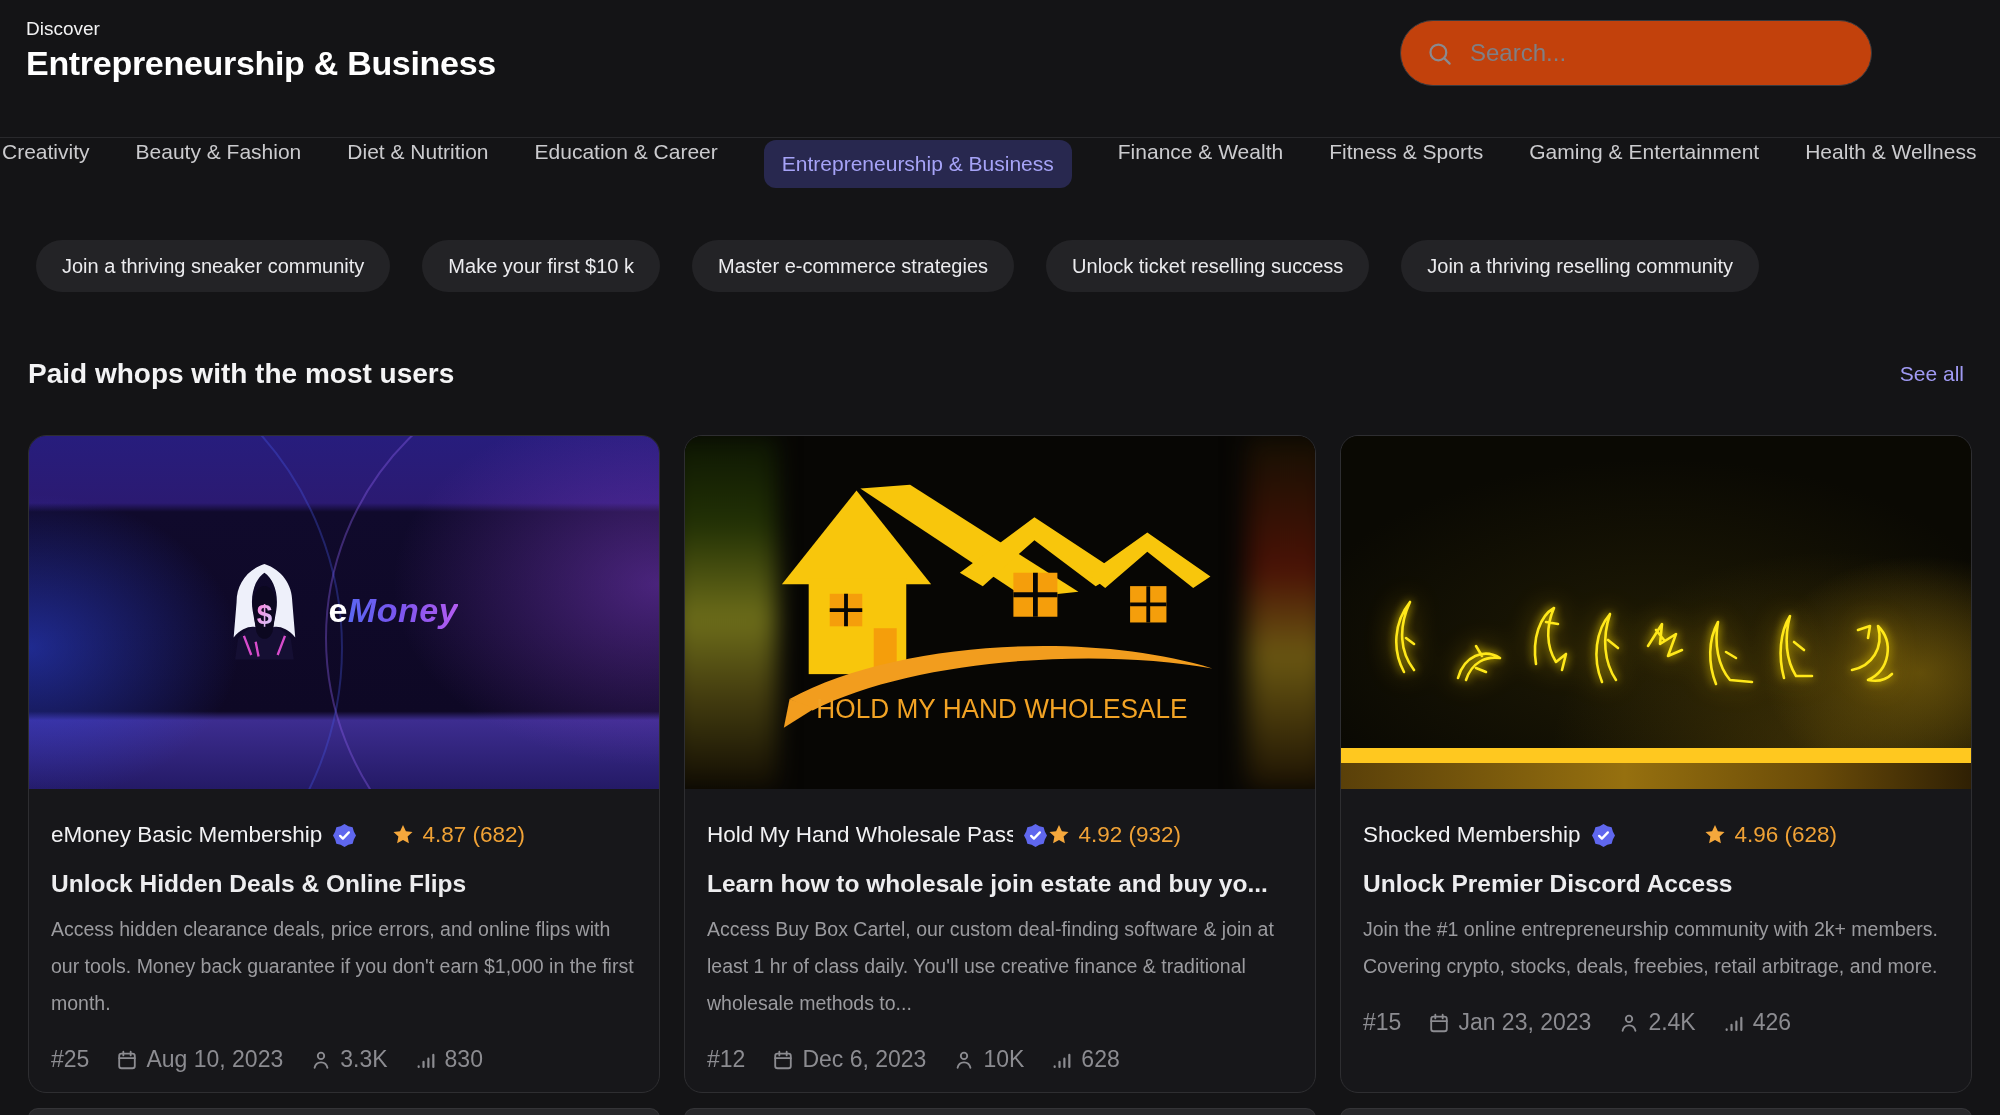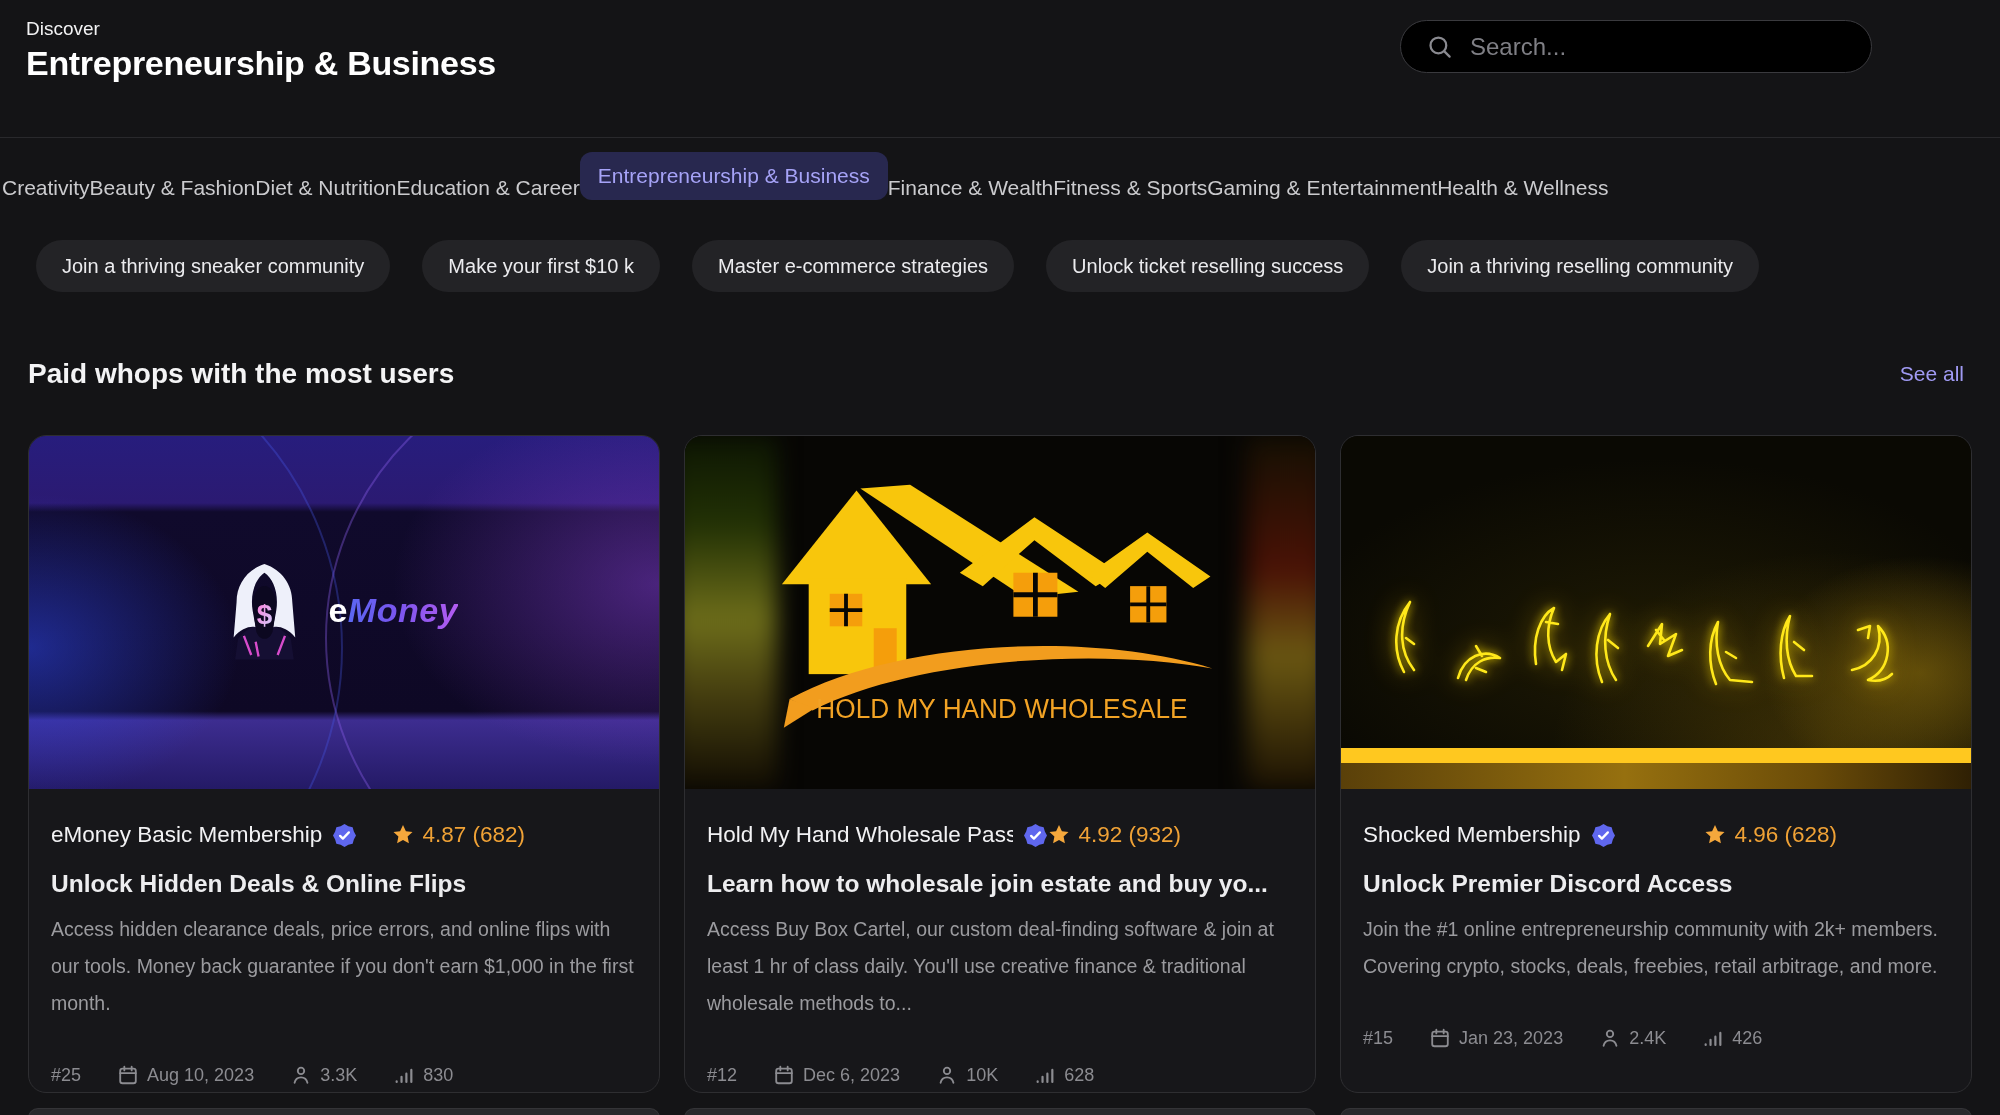--- a/index.html
+++ b/index.html
@@ -5,49 +5,49 @@
   html,body{margin:0;padding:0;}
   body{
     width:2000px;height:1115px;overflow:hidden;position:relative;
     background:#141416;color:#fff;
     font-family:"Liberation Sans",sans-serif;
     -webkit-font-smoothing:antialiased;
   }
   
   .eyebrow{position:absolute;left:26px;top:18px;font-size:19px;font-weight:500;color:#f2f2f3;}
   .page-title{position:absolute;left:26px;top:44px;font-size:34px;font-weight:700;color:#fff;letter-spacing:-.3px;}
-  .search{position:absolute;left:1400px;top:20px;width:472px;height:53px;box-sizing:border-box;
-    border:1px solid #3a3a3e;border-radius:33px;background:#000000;
+  .search{position:absolute;left:1400px;top:20px;width:472px;height:66px;box-sizing:border-box;
+    border:1px solid #3a3a3e;border-radius:33px;background:#c2410c;
     display:flex;align-items:center;gap:15px;padding:8px 25px;}
   .search input{flex:1;background:transparent;border:none;outline:none;color:#cfcfd2;font-size:24px;font-family:inherit;}
   .search input::placeholder{color:#7f7f85;}
   .header-divider{position:absolute;top:137px;left:0;width:2000px;height:1px;background:#29292c;}
   
-  .tabs{position:absolute;top:148px;left:2px;width:1998px;height:52px;display:flex;align-items:flex-end;overflow:hidden;white-space:nowrap;}
+  .tabs{position:absolute;top:140px;left:2px;width:1998px;height:52px;display:flex;align-items:flex-start;gap:46px;overflow:hidden;white-space:nowrap;}
   .tab{font-size:21px;color:#cbcbce;flex:0 0 auto;cursor:pointer;}
   .tab.active{background:#28284f;color:#a6a3f7;padding:12px 18px;border-radius:12px;}
   
   .suggestions{position:absolute;top:240px;left:36px;width:1964px;height:52px;display:flex;gap:32px;overflow:hidden;white-space:nowrap;}
   .suggestion{flex:0 0 auto;height:52px;line-height:52px;padding:0 26px;border-radius:26px;background:#232326;color:#ebebee;font-size:20px;cursor:pointer;}
   
   .section-head{position:absolute;top:358px;left:28px;width:1936px;display:flex;justify-content:space-between;align-items:center;}
   .section-title{font-size:28px;font-weight:600;color:#f4f4f5;}
   .see-all{font-size:21px;color:#a09af3;cursor:pointer;}
   
   .cards{position:absolute;top:435px;left:28px;display:flex;gap:24px;}
   .card{width:632px;height:658px;box-sizing:border-box;background:#17171a;border:1px solid #2e2e31;border-radius:18px;overflow:hidden;position:relative;cursor:pointer;}
   .banner{height:353px;position:relative;overflow:hidden;}
   .card-body{padding:33px 22px 0;}
   .name-row{display:flex;align-items:center;padding-right:112px;}
   .name{font-size:22.5px;font-weight:500;color:#f2f2f4;white-space:nowrap;overflow:hidden;}
   .badge{margin-left:11px;flex:0 0 auto;display:flex;}
   .rating{margin-left:auto;display:flex;align-items:center;gap:7px;color:#f0a236;font-size:22.5px;white-space:nowrap;}
   .headline{margin-top:22px;font-size:24.5px;font-weight:600;color:#ededef;white-space:nowrap;overflow:hidden;}
   .desc{margin-top:13px;font-size:19.5px;line-height:37px;color:#9b9b9f;}
-  .stats{margin-top:42px;display:flex;align-items:center;gap:36px;color:#8c8c91;font-size:18px;}
+  .stats{margin-top:24px;display:flex;align-items:center;gap:27px;color:#8c8c91;font-size:23px;}
   .stat{display:flex;align-items:center;gap:8px;}
   .stat svg{display:block;}
   
   .banner-emoney{
     background:
       radial-gradient(ellipse 300px 220px at 0% 60%, rgba(45,70,230,.55), transparent 70%),
       radial-gradient(ellipse 380px 260px at 100% 42%, rgba(132,62,206,.5), transparent 70%),
       linear-gradient(180deg,#271d7d 0%,#2b1a72 19%,#100a2c 21.5%,#0e0825 78%,#3d2d90 80.5%,#241a66 100%);
   }
   .swirl{position:absolute;border-radius:50%;pointer-events:none;}

